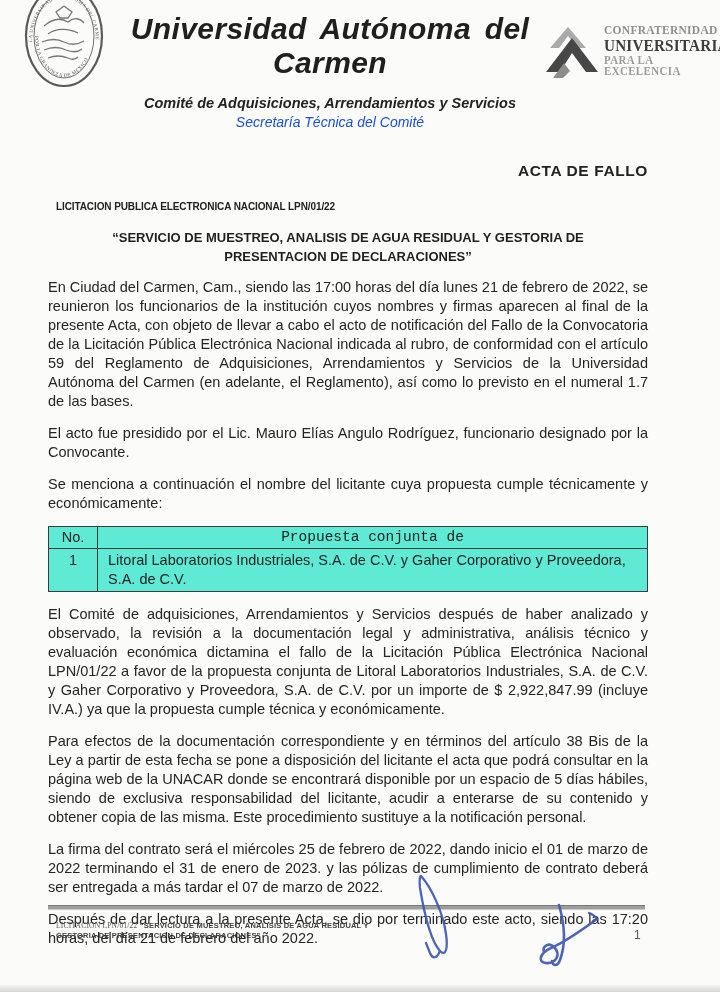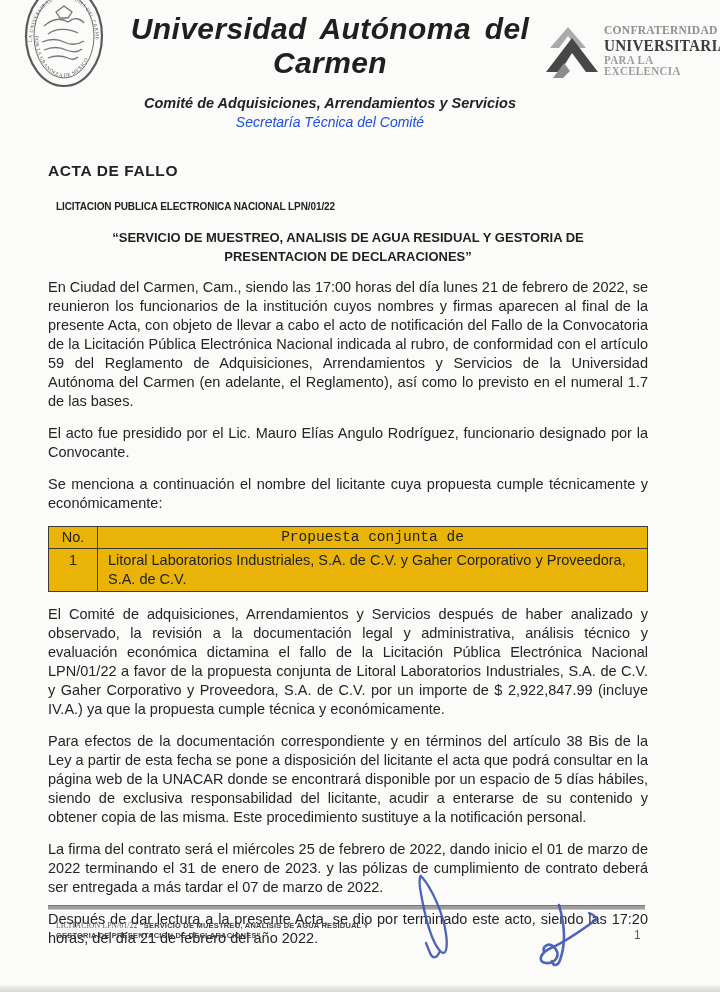--- a/index.html
+++ b/index.html
@@ -25,33 +25,33 @@
 
   .brand{position:absolute;left:544px;top:22px;width:172px;height:58px;display:flex;align-items:center;}
   .brand svg{flex:0 0 auto;}
   .brand-text{margin-left:4px;line-height:1;}
   .brand-l1{font-family:"Liberation Serif",serif;font-weight:bold;font-size:12.5px;color:#8e8e8e;letter-spacing:.3px;transform:scaleX(.92);transform-origin:left;}
   .brand-l2{font-family:"Liberation Serif",serif;font-weight:bold;font-size:16px;color:#3d3d3d;letter-spacing:.2px;margin-top:1px;transform:scaleX(.95);transform-origin:left;}
   .brand-l3{font-family:"Liberation Serif",serif;font-weight:bold;font-size:11.5px;color:#9b9b9b;letter-spacing:.4px;margin-top:1px;transform:scaleX(.95);transform-origin:left;}
 
   
   .dateline{position:absolute;top:130px;right:82px;font-size:13.5px;color:#2a2a2a;}
-  .doc-title{position:absolute;top:162px;left:48px;width:600px;text-align:left;
+  .doc-title{position:absolute;top:162px;left:48px;width:600px;text-align:right;
     font-size:15.5px;font-weight:bold;letter-spacing:.6px;color:#222;}
   .subtitle1{position:absolute;top:201px;left:56px;width:600px;text-align:left;
     font-size:10px;font-weight:bold;letter-spacing:-.1px;color:#222;}
   .subtitle2{position:absolute;top:228px;left:70px;width:556px;text-align:center;
     font-size:13px;font-weight:bold;line-height:19px;color:#1f1f1f;}
 
   
   .doc-body{position:absolute;top:278px;left:48px;width:600px;
     font-size:14.5px;line-height:19px;text-align:justify;color:#252525;}
   .doc-body p{margin:0 0 13px 0;}
 
-  table.award{border-collapse:collapse;width:100%;margin:0 0 13px 0;background:#eab308;}
+  table.award{border-collapse:collapse;width:100%;margin:0 0 13px 0;background:#5eead4;}
   table.award th,table.award td{border:1.6px solid #3c3c3c;font-weight:normal;font-size:14.5px;color:#232323;}
   th.col-no{width:48px;text-align:center;padding:1px 0;}
   th.col-prop{text-align:center;padding:1px 0;font-family:Liberation Mono, monospace;}
   td.cell-no{text-align:center;vertical-align:top;padding:2px 0;}
   td.cell-prop{padding:2px 10px;line-height:19px;text-align:left;}
 
   
   .footer-rule{position:absolute;top:905px;left:48px;width:597px;height:3px;
     background:#9e9e9e;border-top:1px solid #787878;border-bottom:1px solid #c9c9c9;}
   .footer-ref{position:absolute;top:921px;left:56px;font-size:7.5px;line-height:10px;

